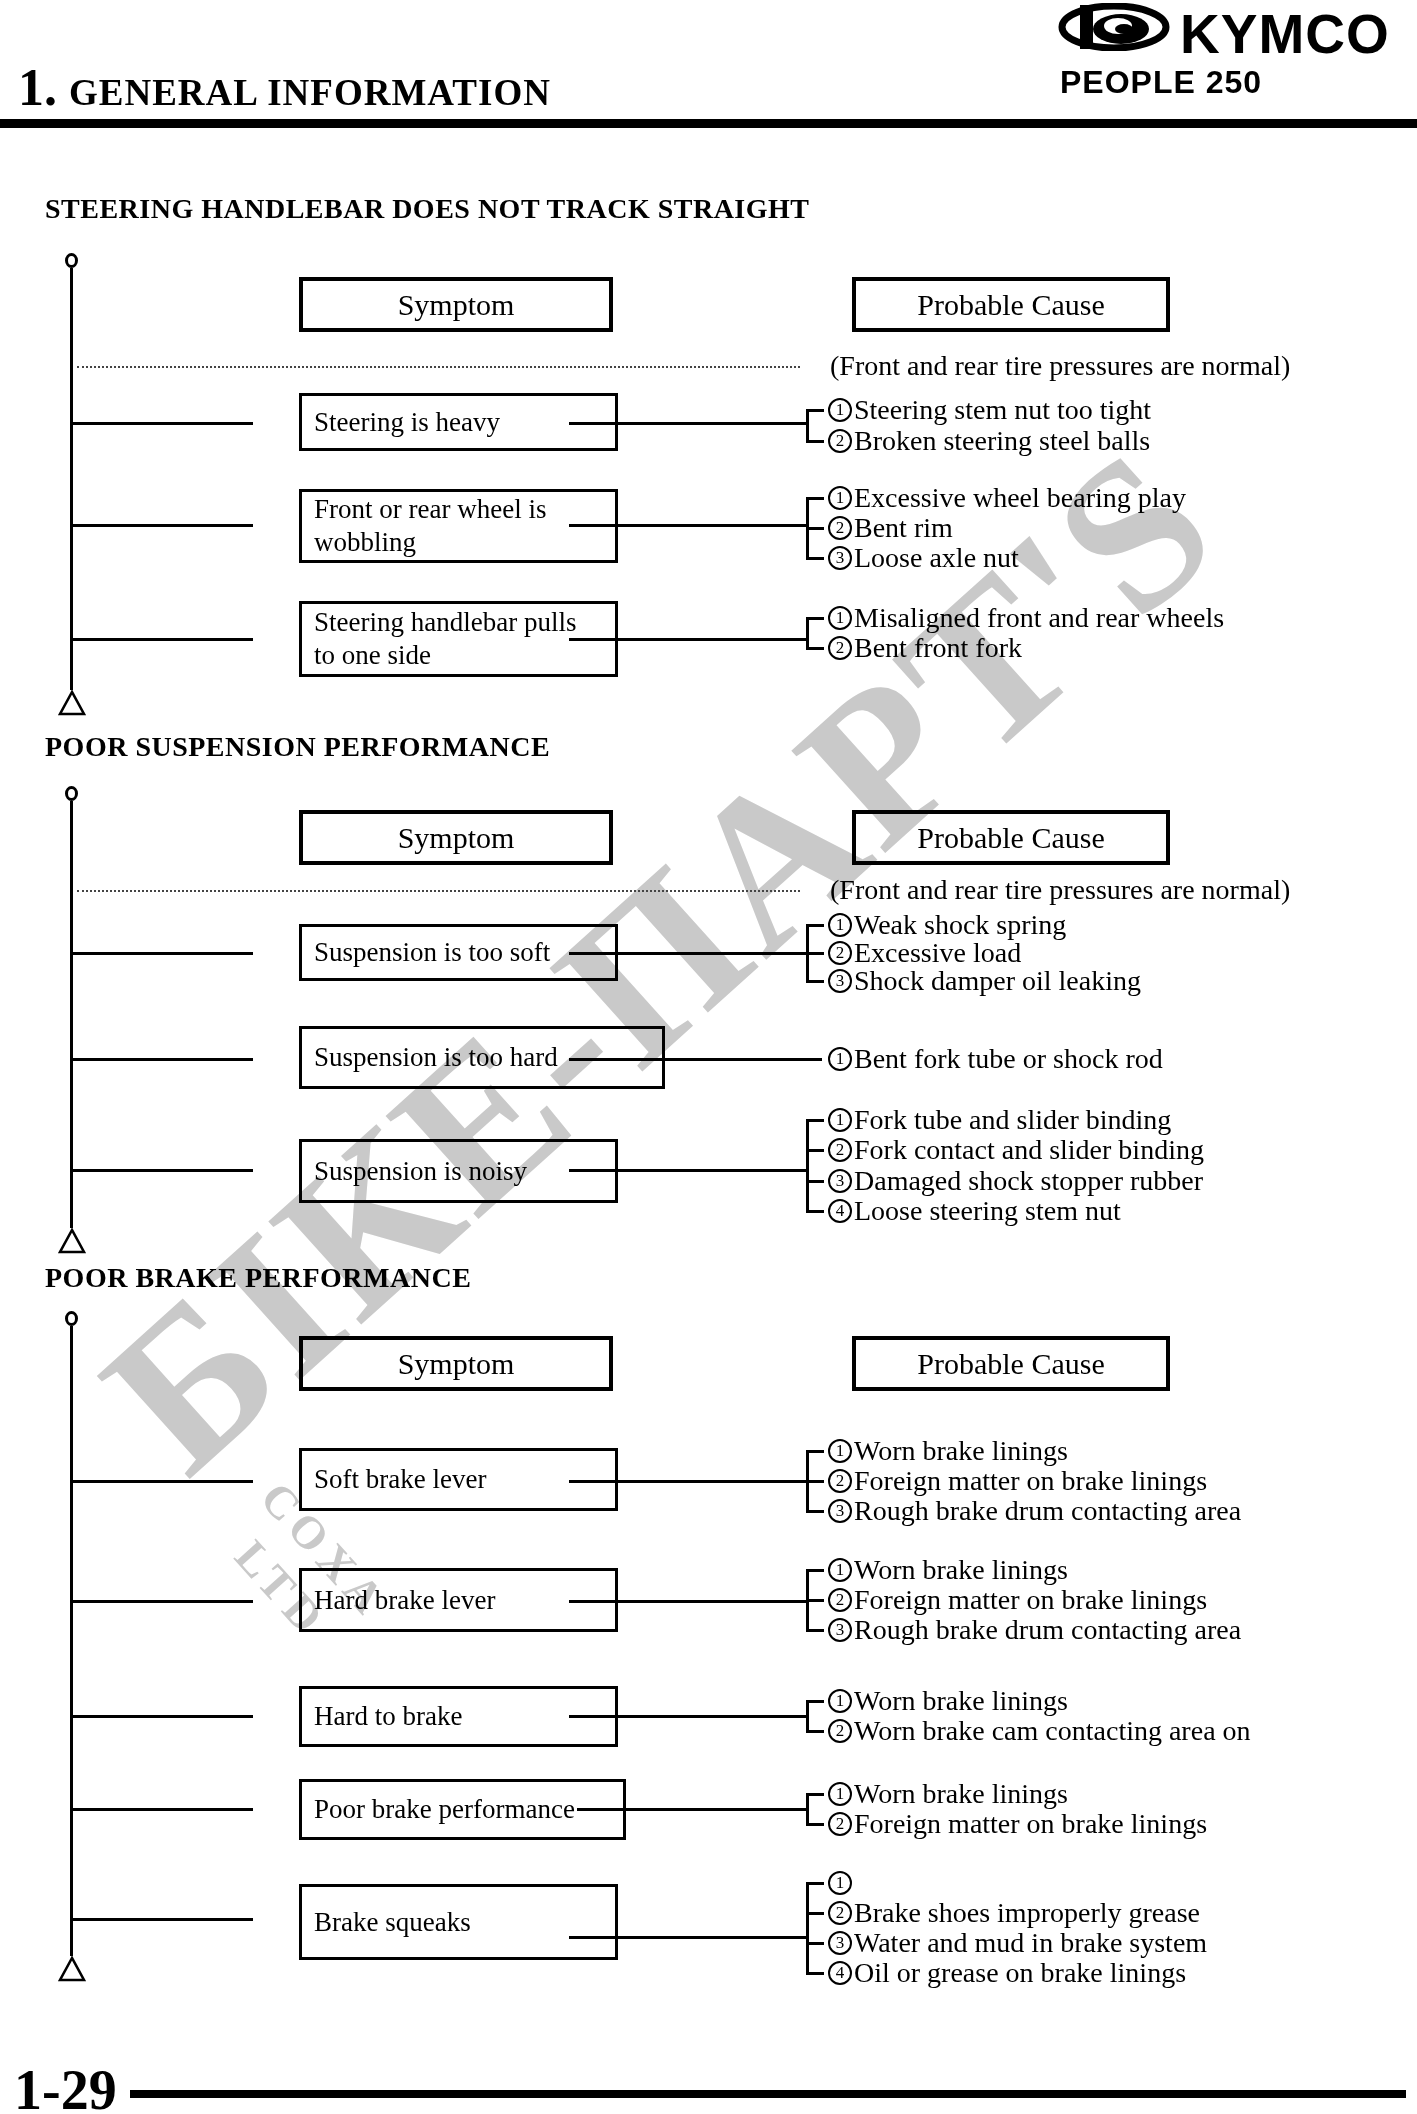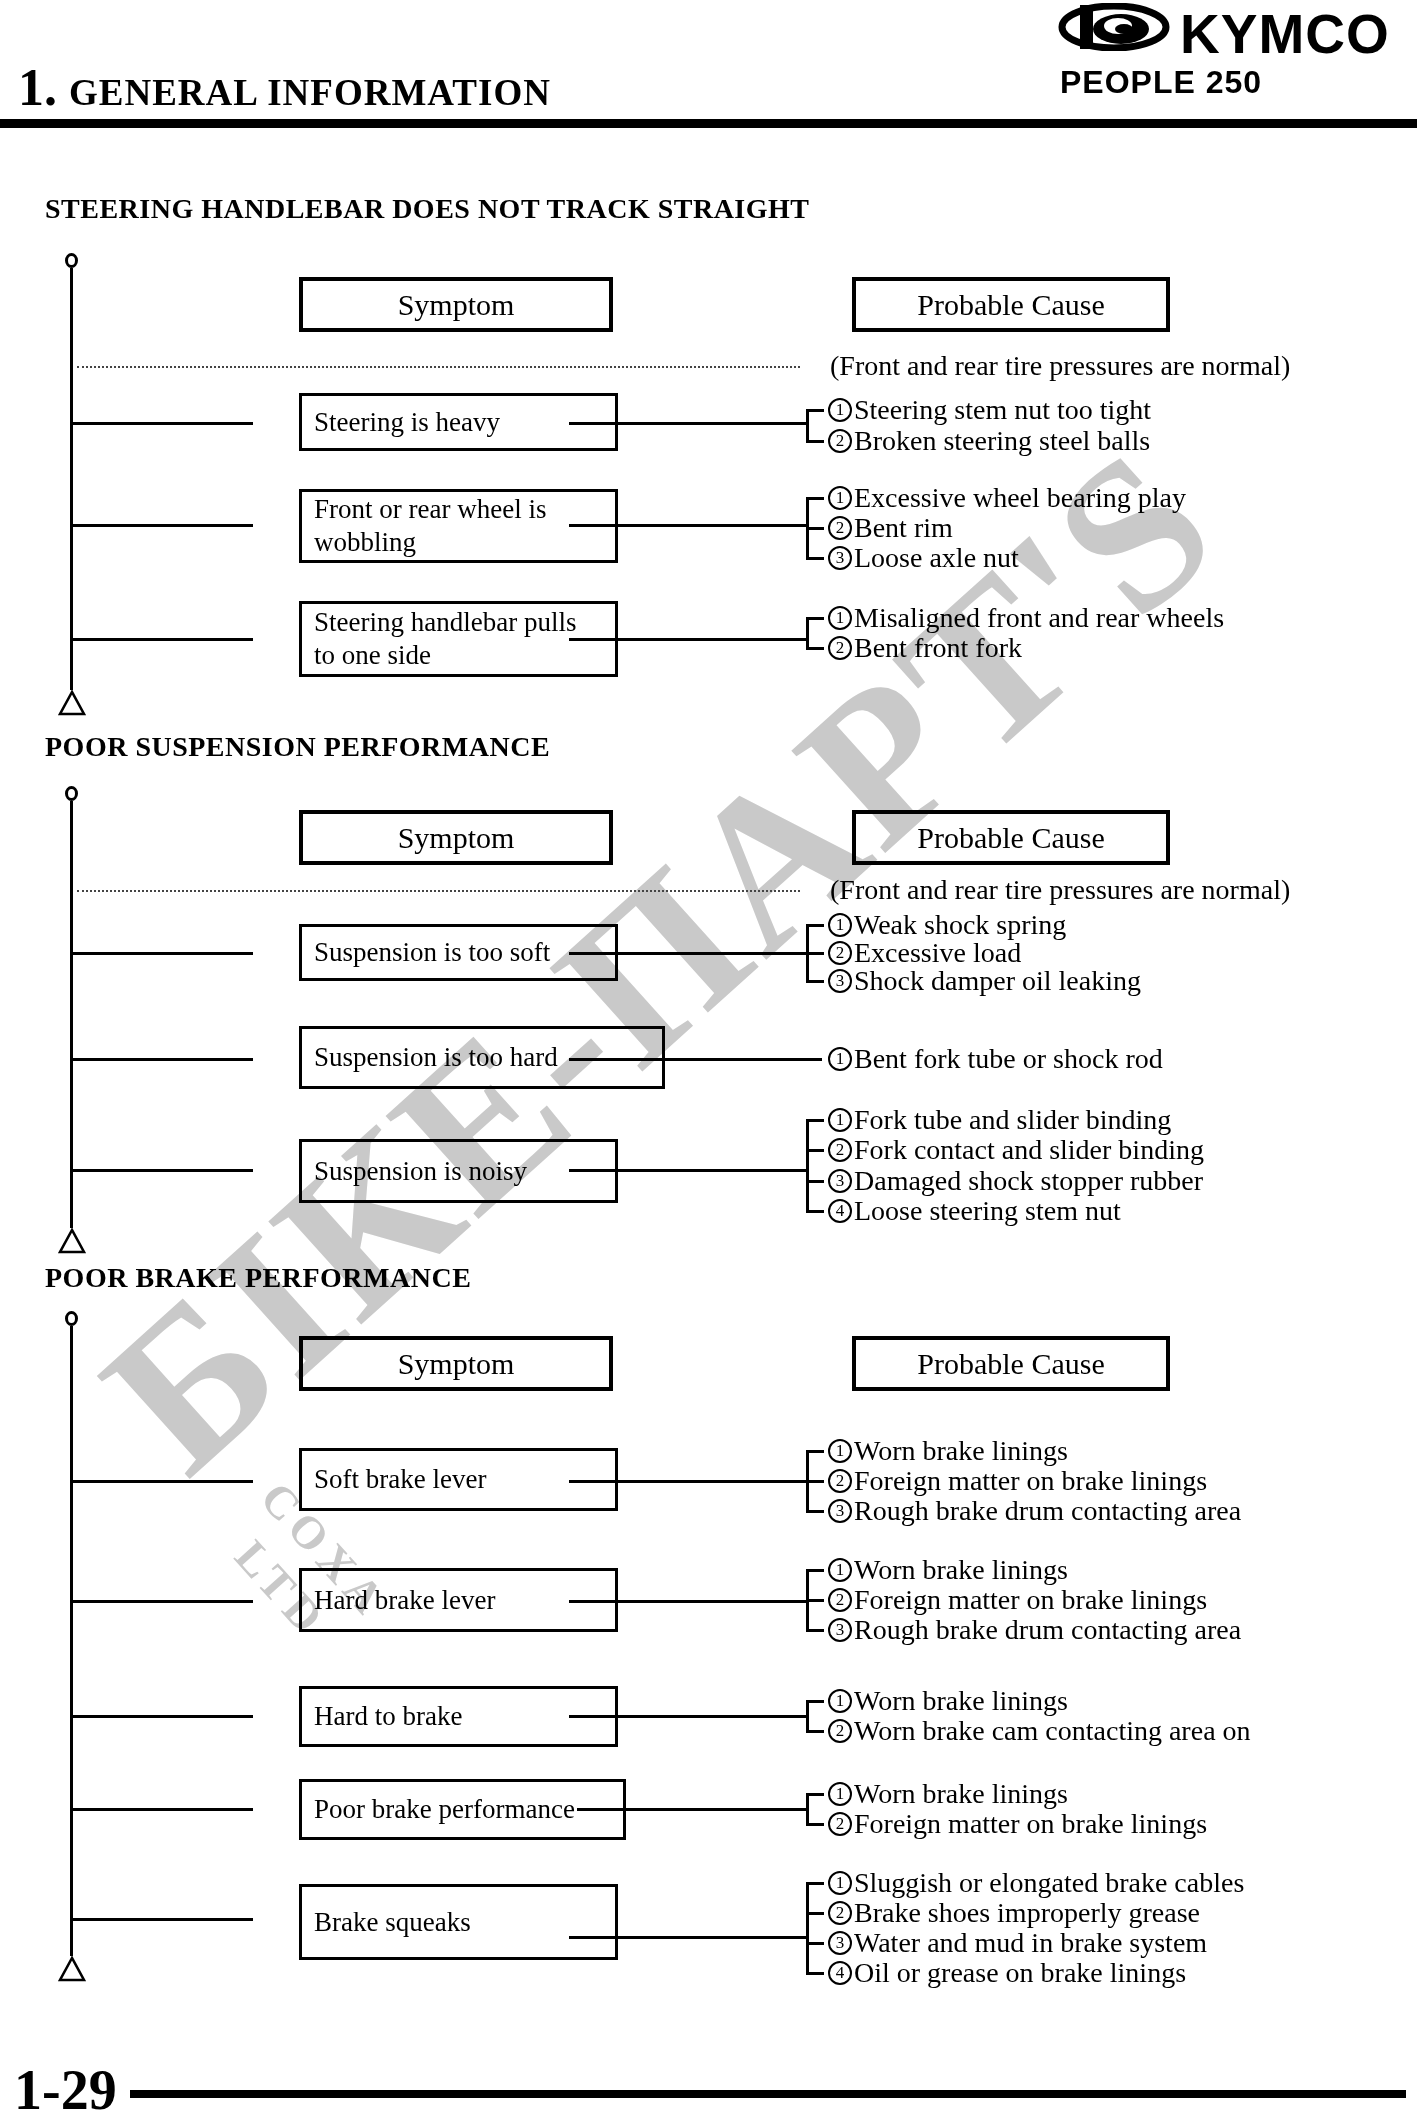--- a/index.html
+++ b/index.html
@@ -276,21 +276,20 @@
       <div class="box sym" style="left: 253px; top: 1884px; width: 319px; height: 76px;">Brake squeaks</div>
       <div class="hline" style="left: 70px; top: 1918px; width: 183px;"></div>
       <div class="hline" style="left: 569px; top: 1936px; width: 240px;"></div>
       <div class="vline" style="left: 806px; top: 1882px; height: 93px;"></div>
       <div class="hline" style="left: 806px; top: 1882px; width: 18px;"></div>
       <div class="hline" style="left: 806px; top: 1912px; width: 18px;"></div>
       <div class="hline" style="left: 806px; top: 1942px; width: 18px;"></div>
       <div class="hline" style="left: 806px; top: 1972px; width: 18px;"></div>
       <div class="cause" style="top: 1866px;">
         <span class="circ-num">1</span>
-        <span>Sluggish or elongated brake cables</span>
       </div>
       <div class="cause" style="top: 1896px;">
         <span class="circ-num">2</span>
         <span>Brake shoes improperly grease</span>
       </div>
       <div class="cause" style="top: 1926px;">
         <span class="circ-num">3</span>
         <span>Water and mud in brake system</span>
       </div>
       <div class="cause" style="top: 1956px;">

